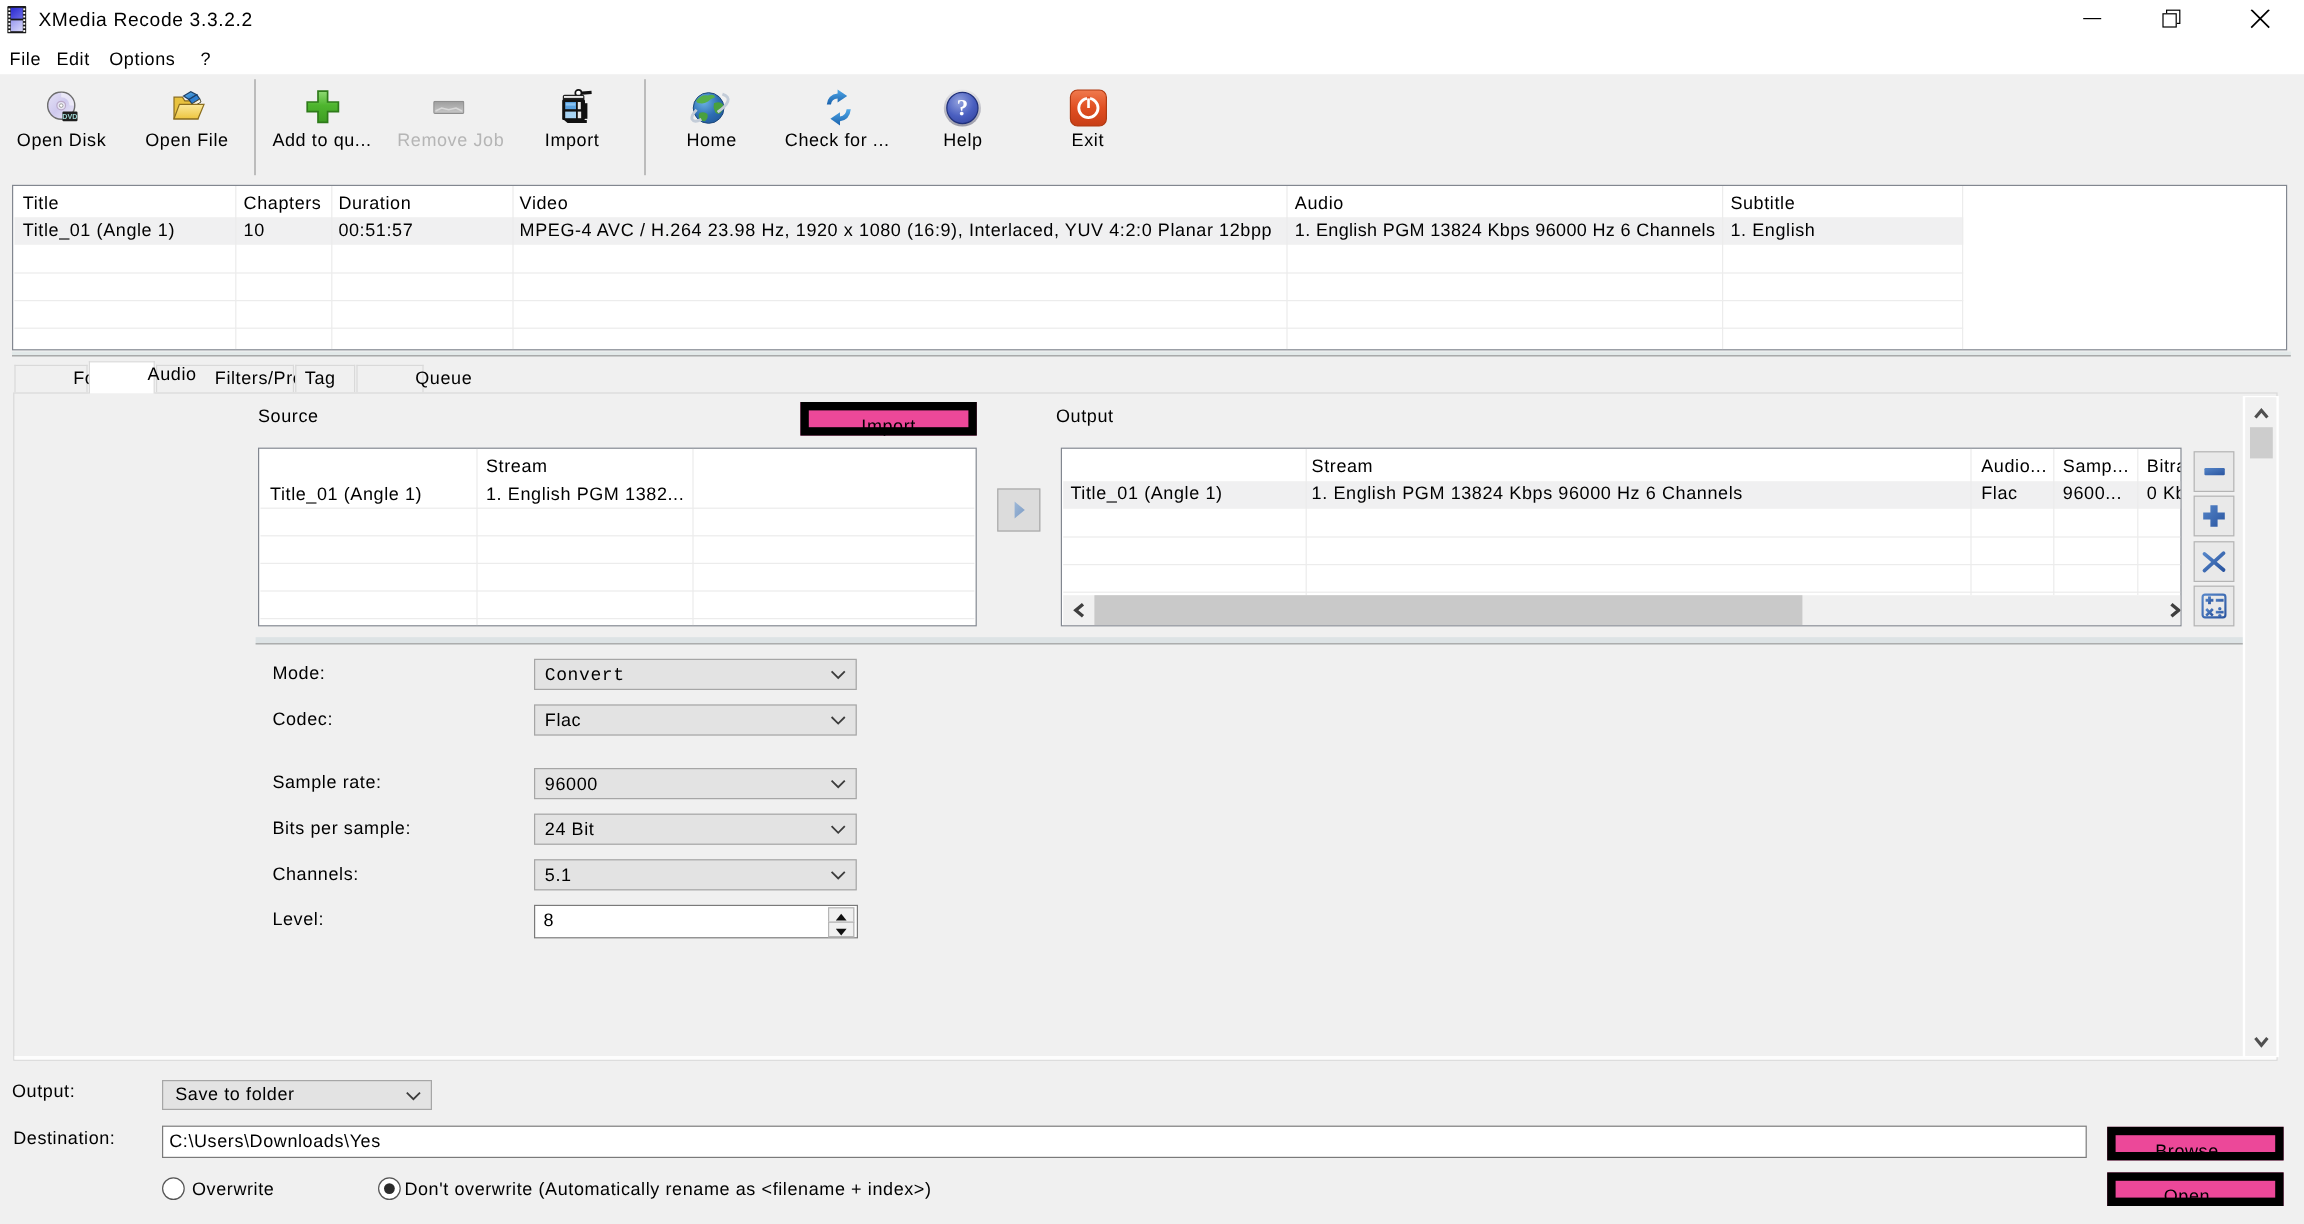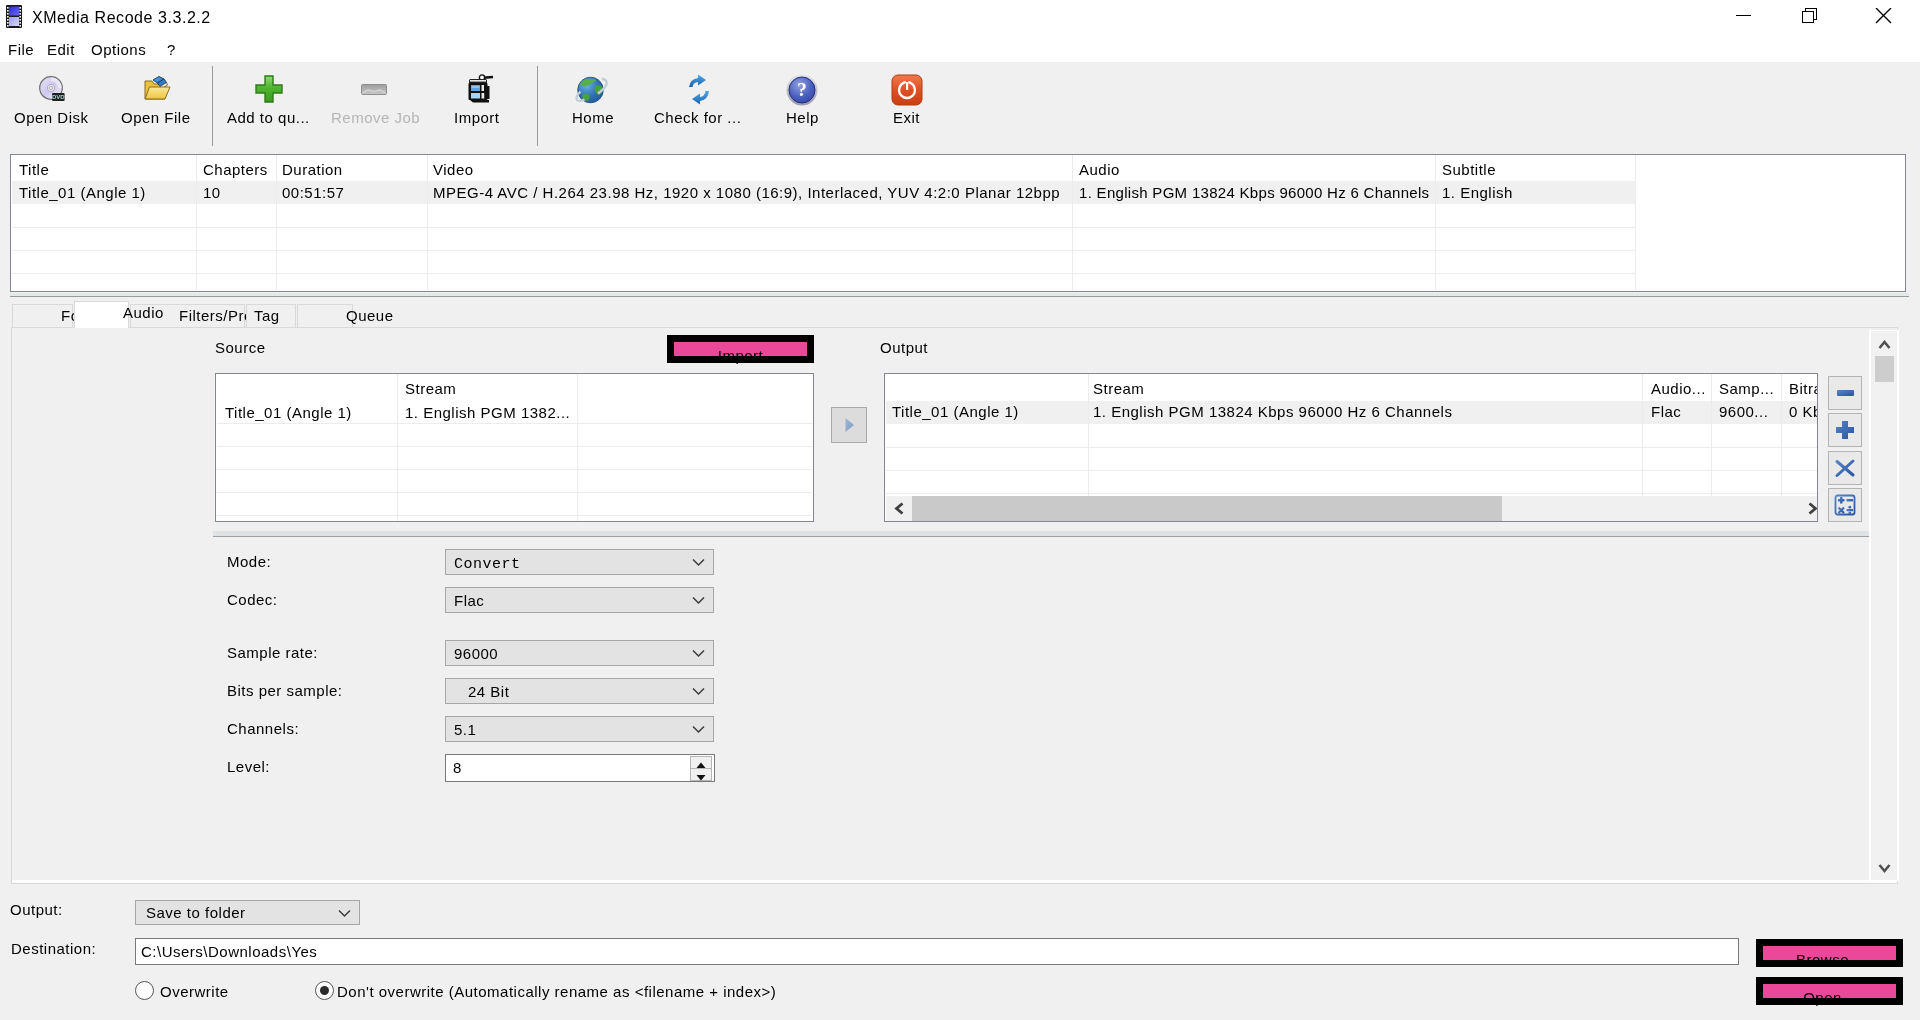--- a/index.html
+++ b/index.html
@@ -341,21 +341,21 @@
   <div class="t15 abs" style="left:215px;top:430px;">Level:</div>
   <div class="dd abs" style="left:433px;top:221px;width:269px;height:26px;line-height:25px;"><span style="margin-left:8px;font-family:Liberation Mono, monospace;">Convert</span><svg class="ddchev" viewBox="0 0 13 9">
         <path d="M1 1.5 L6.5 7 L12 1.5" stroke="#3c3c3c" stroke-width="1.5" fill="none"></path>
       </svg></div>
   <div class="dd abs" style="left:433px;top:259px;width:269px;height:26px;line-height:25px;"><span style="margin-left:8px;">Flac</span><svg class="ddchev" viewBox="0 0 13 9">
         <path d="M1 1.5 L6.5 7 L12 1.5" stroke="#3c3c3c" stroke-width="1.5" fill="none"></path>
       </svg></div>
   <div class="dd abs" style="left:433px;top:312px;width:269px;height:26px;line-height:25px;"><span style="margin-left:8px;">96000</span><svg class="ddchev" viewBox="0 0 13 9">
         <path d="M1 1.5 L6.5 7 L12 1.5" stroke="#3c3c3c" stroke-width="1.5" fill="none"></path>
       </svg></div>
-  <div class="dd abs" style="left:433px;top:350px;width:269px;height:26px;line-height:25px;"><span style="margin-left:22px;">24 Bit</span><svg class="ddchev" viewBox="0 0 13 9">
+  <div class="dd abs" style="left:433px;top:350px;width:269px;height:26px;line-height:25px;"><span style="margin-left:8px;">24 Bit</span><svg class="ddchev" viewBox="0 0 13 9">
         <path d="M1 1.5 L6.5 7 L12 1.5" stroke="#3c3c3c" stroke-width="1.5" fill="none"></path>
       </svg></div>
   <div class="dd abs" style="left:433px;top:388px;width:269px;height:26px;line-height:25px;"><span style="margin-left:8px;">5.1</span><svg class="ddchev" viewBox="0 0 13 9">
         <path d="M1 1.5 L6.5 7 L12 1.5" stroke="#3c3c3c" stroke-width="1.5" fill="none"></path>
       </svg></div>
   <div class="abs" style="left:433px;top:426px;width:270px;height:28px;background:#fff;border:1px solid #7a7a7a;box-sizing:border-box;">
     <div class="t15 abs" style="left:7px;top:4px;">8</div>
     <div class="abs" style="left:244px;top:1px;width:22px;height:13px;background:#f0f0f0;border:1px solid #b5b5b5;box-sizing:border-box;"><svg width="20" height="11">
           <path d="M10 2.5 L14.5 8 L5.5 8 Z" fill="#111"></path>
         </svg></div>

